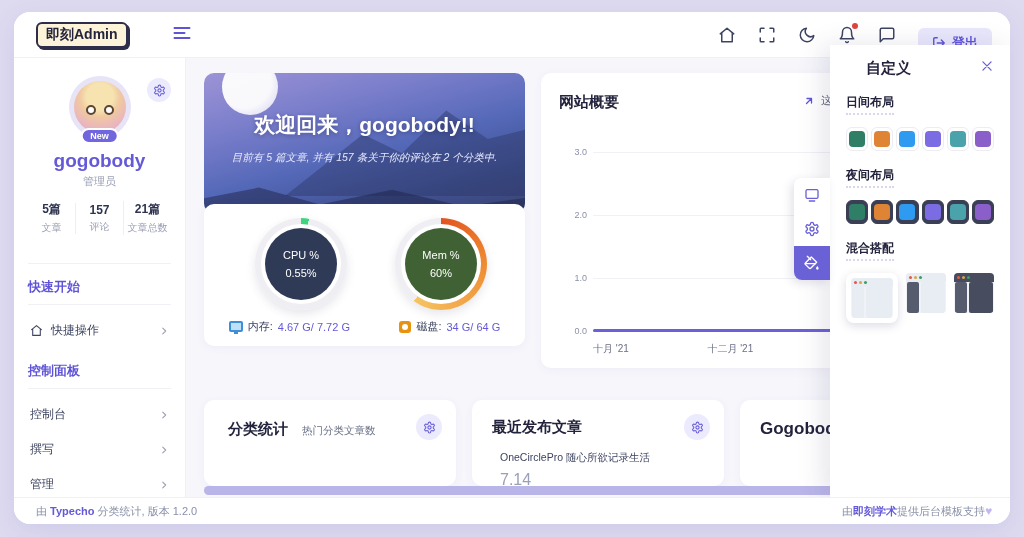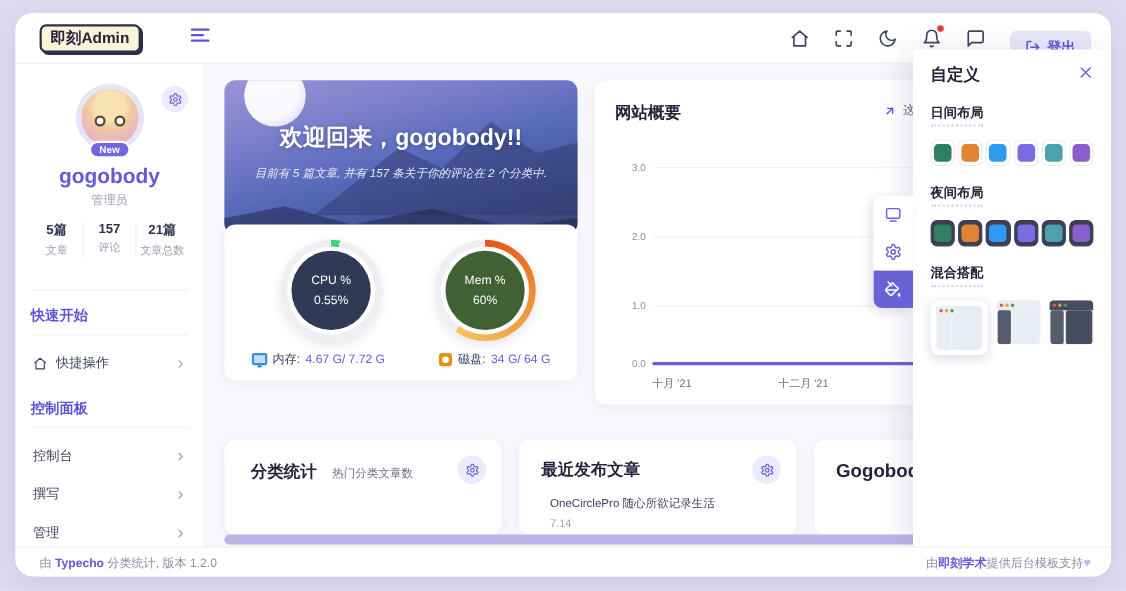--- a/index.html
+++ b/index.html
@@ -23,21 +23,21 @@
   .profile { position:relative; text-align:center; }
   .profile-gear { position:absolute; right:0; top:2px; width:24px; height:24px; border-radius:50%; background:#eceafd; color:#6b61d6; display:flex; align-items:center; justify-content:center; cursor:pointer; }
   .profile-gear svg { width:13px; height:13px; }
   .avatar-wrap { width:62px; height:62px; margin:4px auto 0; border-radius:50%; background:#e7e4f8; display:flex; align-items:center; justify-content:center; position:relative; }
   .avatar { width:52px; height:52px; border-radius:50%; background:radial-gradient(circle at 50% 30%, #f6e3b0 0 30%, #f0c9a0 45%, #e9b3c2 75%, #d9a0b8 100%); position:relative; overflow:hidden; }
   .avatar .eye { position:absolute; top:24px; width:10px; height:10px; border-radius:50%; background:#fff; border:2px solid #5a4632; }
   .avatar .eye.l { left:12px; } .avatar .eye.r { right:12px; }
   .new-badge { position:absolute; bottom:-6px; left:50%; transform:translateX(-50%); background:#7166dd; color:#fff; font-size:9px; font-weight:bold; padding:1px 8px; border-radius:8px; border:2px solid #fff; }
   .uname { margin-top:12px; color:#6459d9; font-weight:bold; font-size:19px; }
   .urole { color:#9aa0b5; font-size:11px; margin-top:2px; }
-  .stats { display:flex; margin-top:12px; padding-bottom:28px; border-bottom:1px solid #f0f0f5; }
+  .stats { display:flex; margin-top:12px; padding-bottom:28px; border-bottom:1px solid #f0f0f5;align-items:center; }
   .stat { flex:1; text-align:center; position:relative; }
   .stat + .stat { border-left:1px solid #eeeef4; }
   .stat b { display:block; font-size:12px; color:#2e3450; }
   .stat span { display:block; font-size:10px; color:#9aa0b5; margin-top:3px; }
   .side-sec { color:#5f54d8; font-weight:bold; font-size:13px; margin:14px 0 8px; padding-bottom:8px; border-bottom:1px solid #f0f0f5; }
   .side-item { display:flex; align-items:center; gap:8px; color:#3d4461; font-size:12px; padding:9px 2px; cursor:pointer; }
   .side-item svg { width:13px; height:13px; color:#3d4461; }
   .side-item .chev { margin-left:auto; width:10px; height:10px; color:#9aa0b5; }
 
   
@@ -85,33 +85,33 @@
 
   .bcard-title { font-size:15px; font-weight:bold; color:#23233d; }
   .gear-btn { position:absolute; right:14px; top:14px; width:26px; height:26px; border-radius:50%; background:#eceafd; color:#6b61d6; display:flex; align-items:center; justify-content:center; cursor:pointer; }
   .gear-btn svg { width:13px; height:13px; }
   .cat-card { left:18px; top:342px; width:252px; height:86px; overflow:hidden; }
   .cat-head { display:flex; align-items:baseline; gap:14px; padding:20px 0 0 24px; }
   .cat-sub { font-size:10.5px; color:#6a7088; }
   .recent-card { left:286px; top:342px; width:252px; height:86px; overflow:hidden; }
   .recent-card .bcard-title { padding:18px 0 0 20px; display:block; }
   .recent-item { padding:14px 0 0 28px; font-size:10.5px; color:#3d4461; }
-  .recent-date { padding:6px 0 0 28px; font-size:10px; color:#9aa0b5; }
+  .recent-date { padding:6px 0 0 28px; font-size:16px; color:#9aa0b5; }
   .design-card { left:554px; top:342px; width:252px; height:86px; overflow:hidden; }
   .design-card .bcard-title { padding:16px 20px 0 20px; display:block; font-size:17px; line-height:1.5; }
 
   
   .side-tools { position:absolute; left:780px; top:166px; width:36px; z-index:14; border-radius:8px 0 0 8px; overflow:hidden; box-shadow:-3px 3px 10px rgba(60,60,110,.15); }
   .tool-btn { width:36px; height:34px; background:#fff; color:#6b61d6; display:flex; align-items:center; justify-content:center; cursor:pointer; }
   .tool-btn svg { width:16px; height:16px; }
   .tool-btn.active { background:#6b61d6; color:#fff; }
 
   
   .drawer { position:absolute; right:0; top:33px; width:180px; height:452px; background:#fff; z-index:12; box-shadow:-8px 0 24px rgba(60,60,110,.12); padding:14px 16px; }
-  .drawer-head { display:flex; align-items:flex-start; }
+  .drawer-head { display:flex; align-items:flex-start;margin-left:20px; }
   .drawer-title { font-size:15px; font-weight:bold; color:#23233d; }
   .drawer-close { margin-left:auto; color:#6b61d6; cursor:pointer; width:14px; height:14px; }
   .drawer-sub { font-size:10.5px; color:#9aa0b5; margin-top:6px; padding-bottom:10px; }
   .drawer-sec { font-size:12px; font-weight:bold; color:#23233d; margin-top:16px; border-bottom:2px dotted #d9d7ef; display:inline-block; padding-bottom:2px; }
   .swatch-row { display:flex; gap:3px; margin-top:12px; }
   .sw { width:24px; height:24px; border-radius:6px; background:#fff; border:1px solid #ececf2; display:flex; align-items:center; justify-content:center; cursor:pointer; }
   .sw i { display:block; width:16px; height:16px; border-radius:4px; }
   .sw.night { background:#3a3f55; border-color:#3a3f55; }
   .mix-row { display:flex; align-items:flex-start; gap:8px; margin-top:12px; }
   .mix-sel { background:#fff; border-radius:8px; box-shadow:0 3px 10px rgba(60,60,110,.18); padding:5px; cursor:pointer; }

